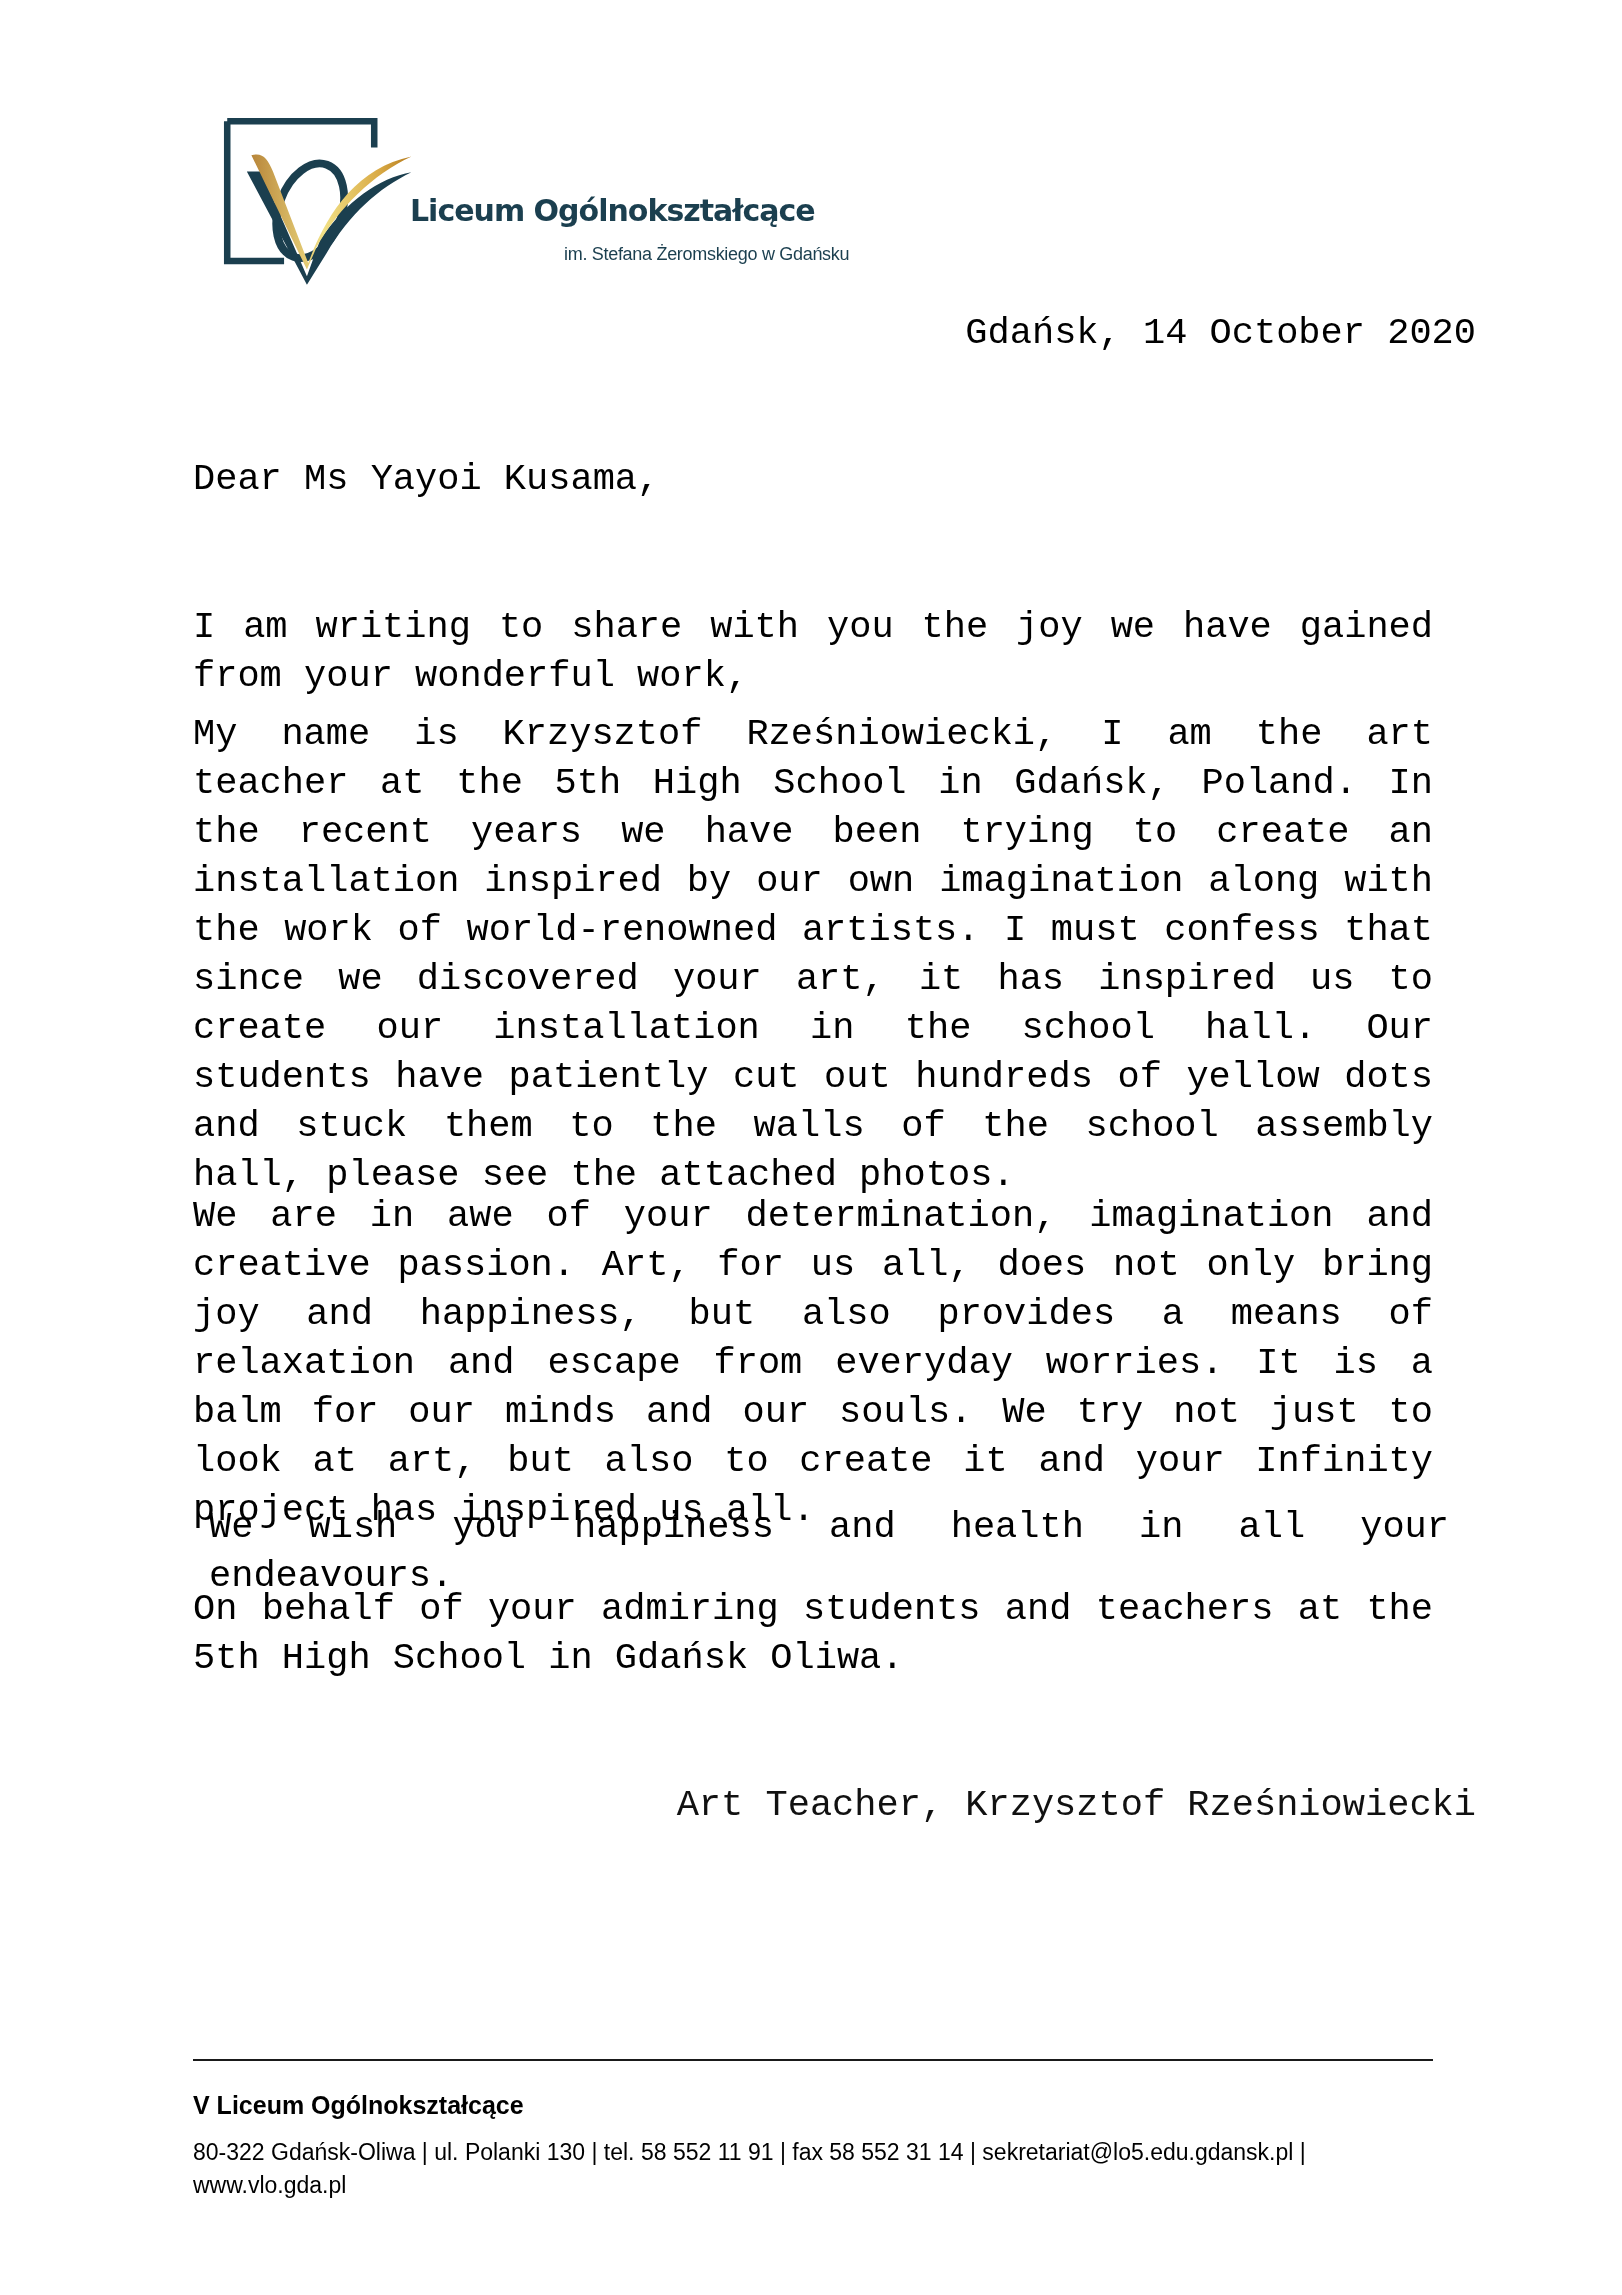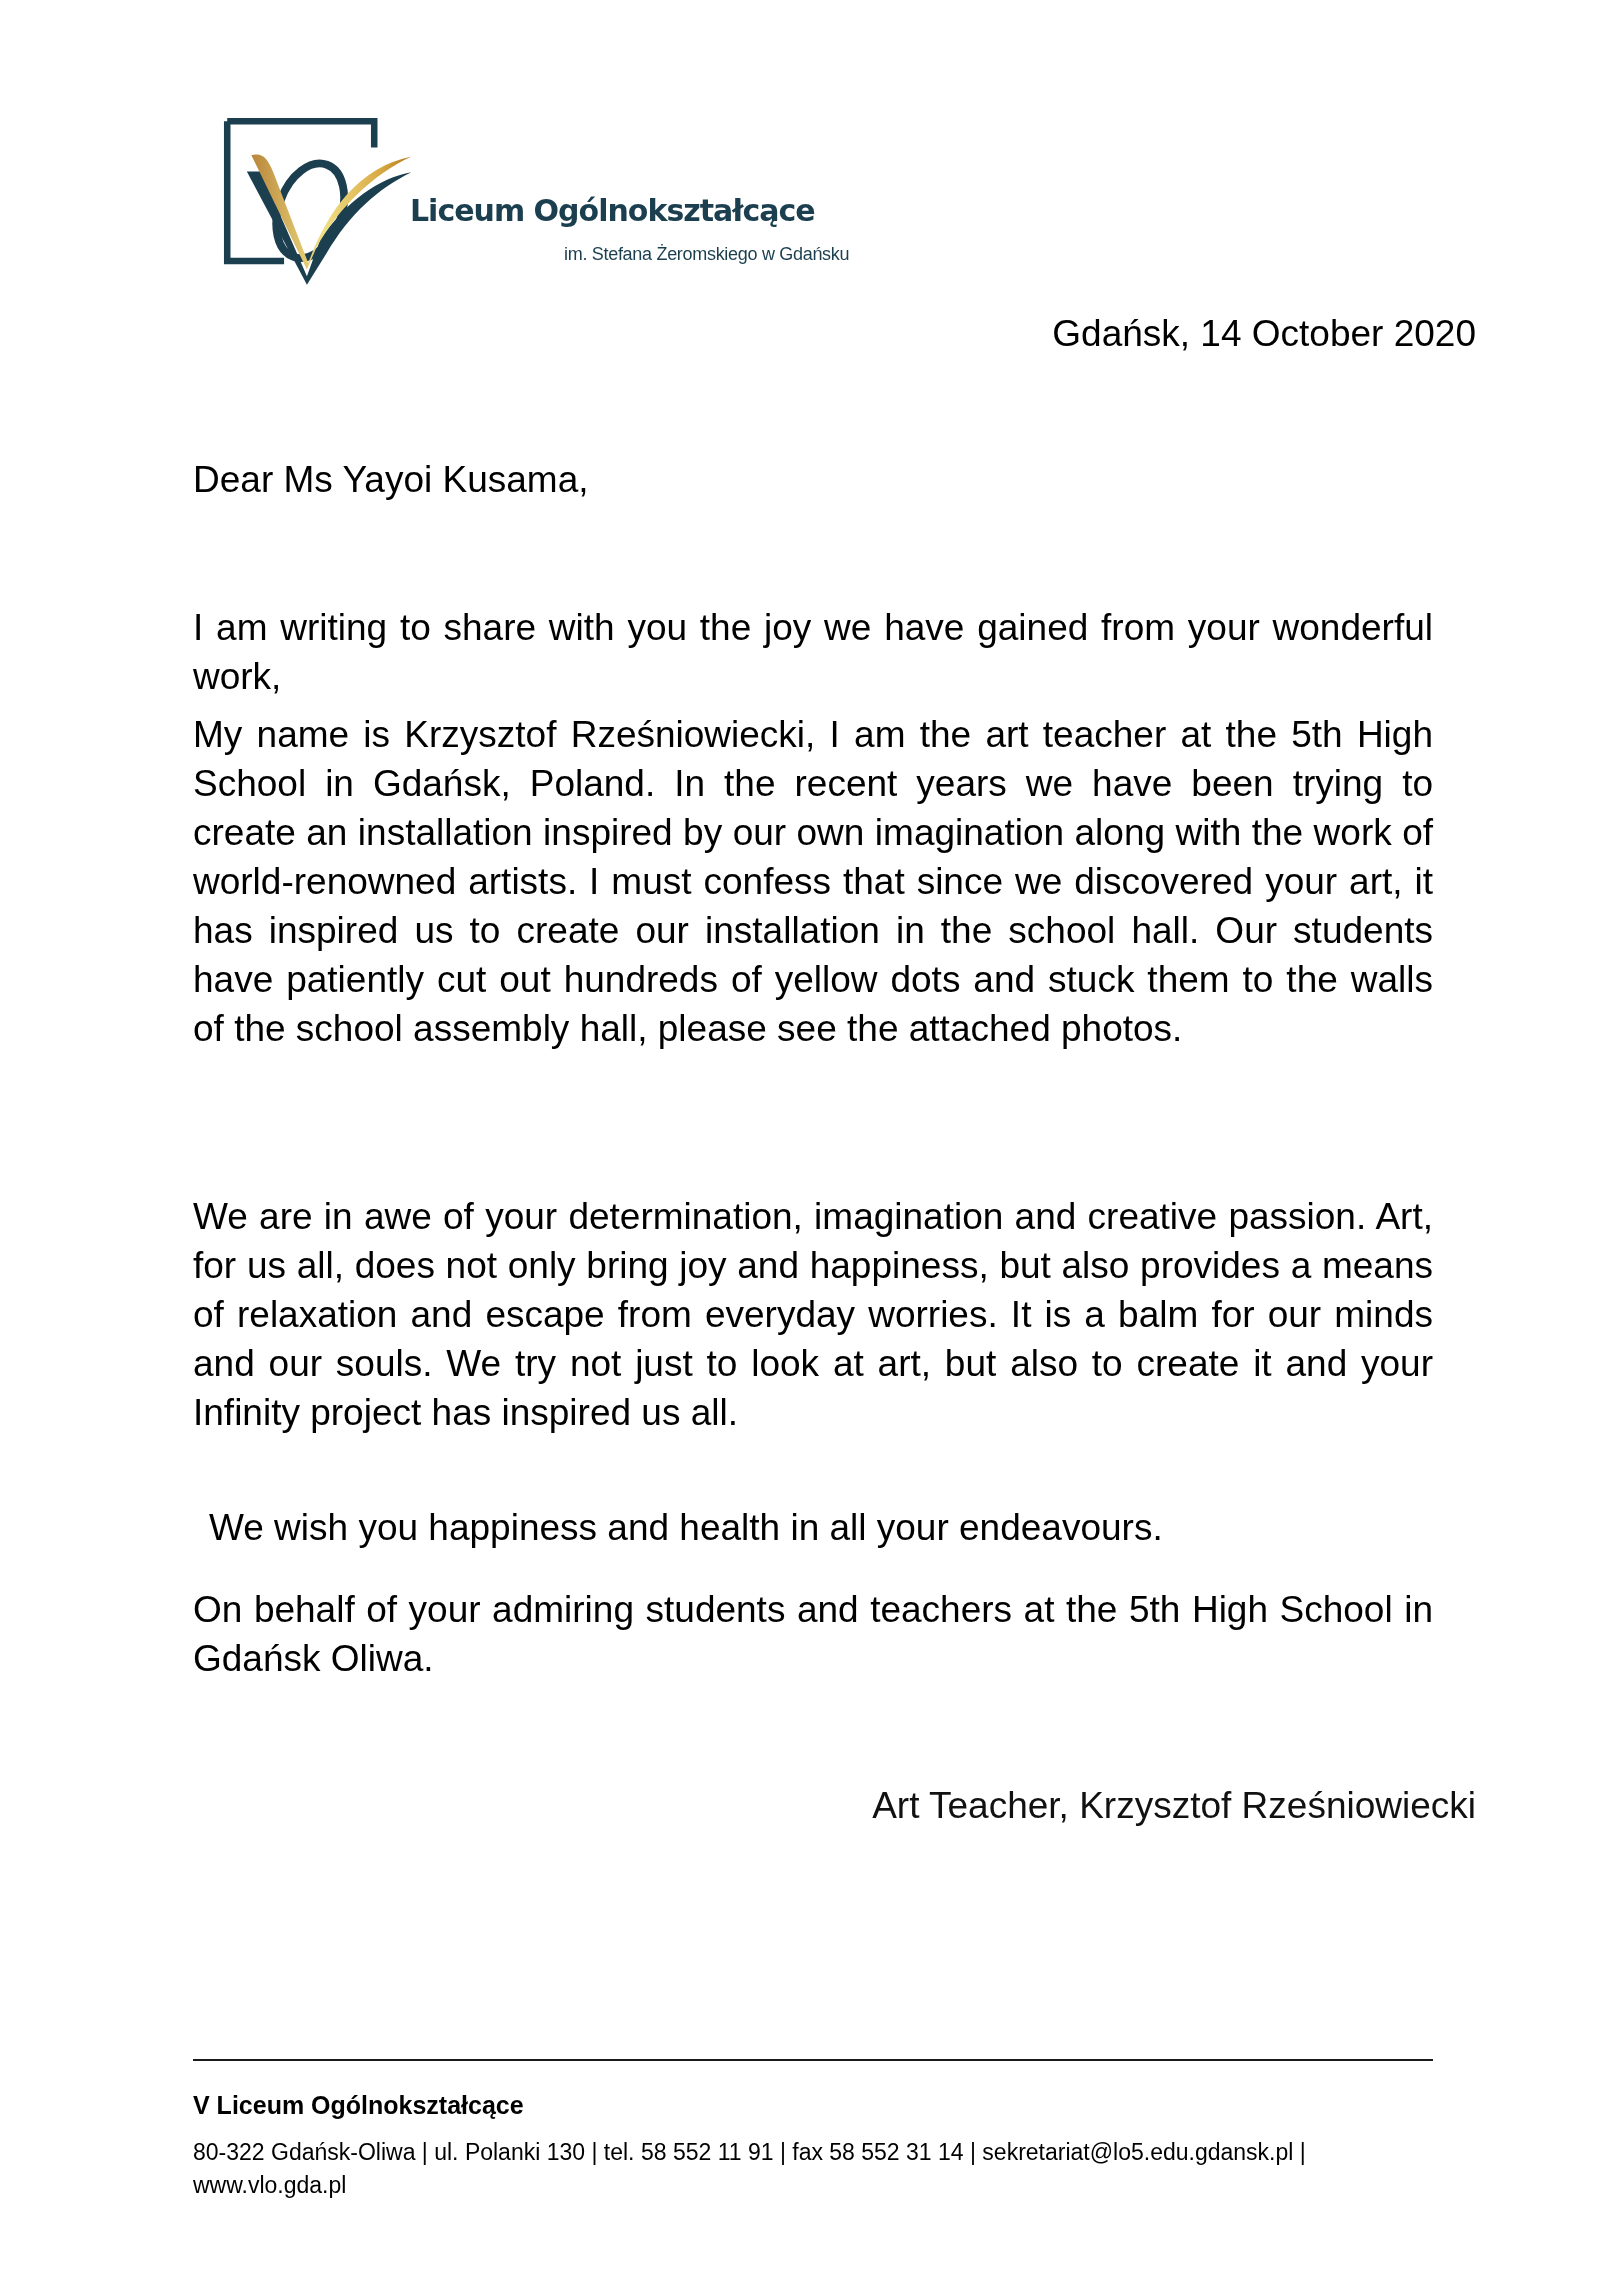--- a/index.html
+++ b/index.html
@@ -14,21 +14,21 @@
       font-family: "DejaVu Sans", sans-serif; font-weight: bold;
       font-size: 30px; letter-spacing: -1px; color: #1b3f4f; white-space: nowrap;
     }
     .logo-subtitle {
       position: absolute; left: 342px; top: 128px;
       font-family: Liberation Sans, sans-serif; font-size: 18px; letter-spacing: -0.3px;
       color: #1b3f4f; white-space: nowrap;
     }
 
     
-    .serif { font-family: Liberation Sans, sans-serif; font-size: 37px; line-height: 49px; }
+    .serif { font-family: Liberation Mono, monospace; font-size: 37px; line-height: 49px; }
     .date { position: absolute; right: 189px; top: 309px; white-space: nowrap; }
     .salutation { position: absolute; left: 193px; top: 455px; white-space: nowrap; }
     .body-block { position: absolute; left: 193px; width: 1240px; text-align: justify; }
     .p1 { top: 603px; }
     .p2 { top: 710px; }
     .p3 { top: 1192px; }
     .p4 { top: 1487px; }
     .p5 { top: 1585px; }
     .signature { position: absolute; right: 189px; top: 1781px; white-space: nowrap; color: #111; }
 

